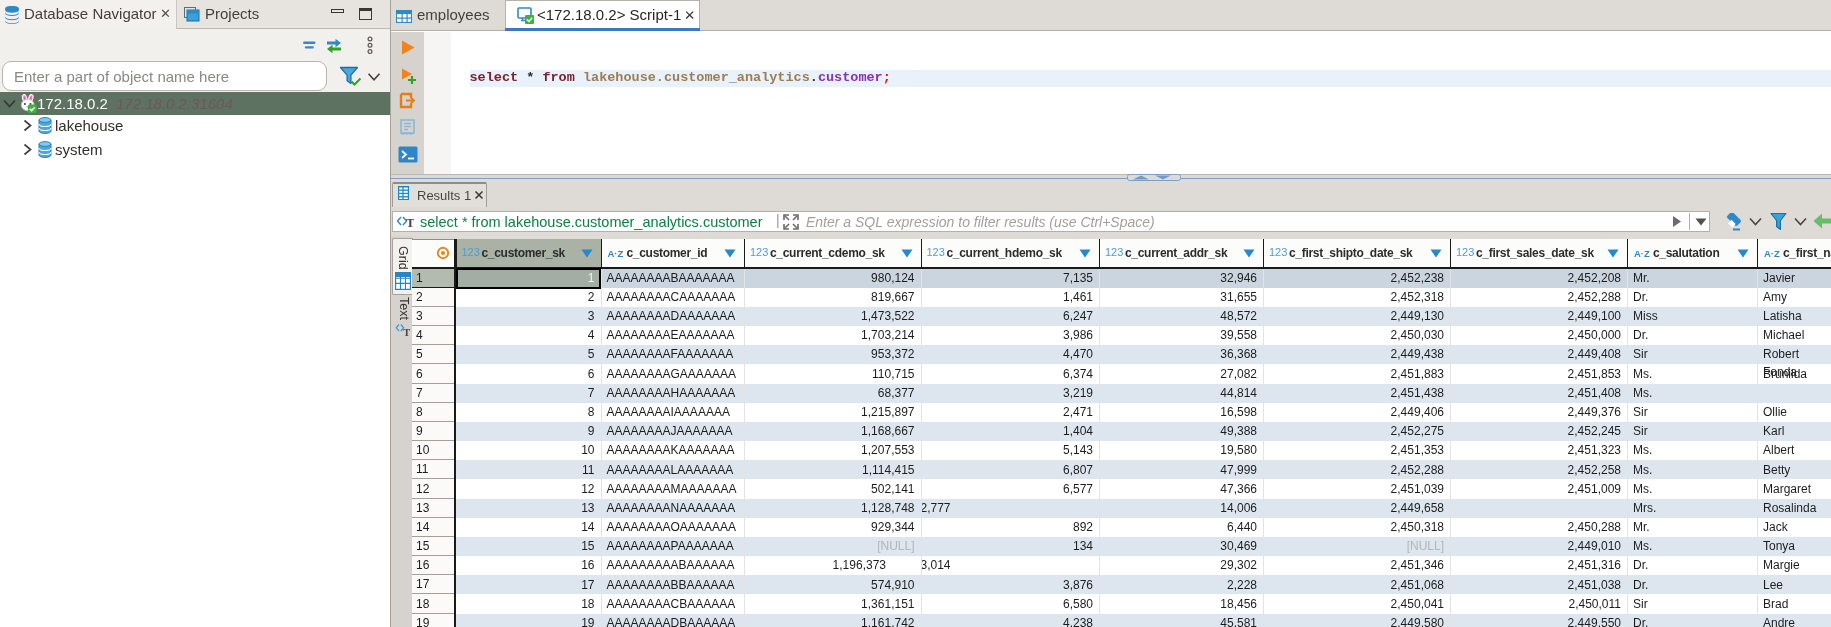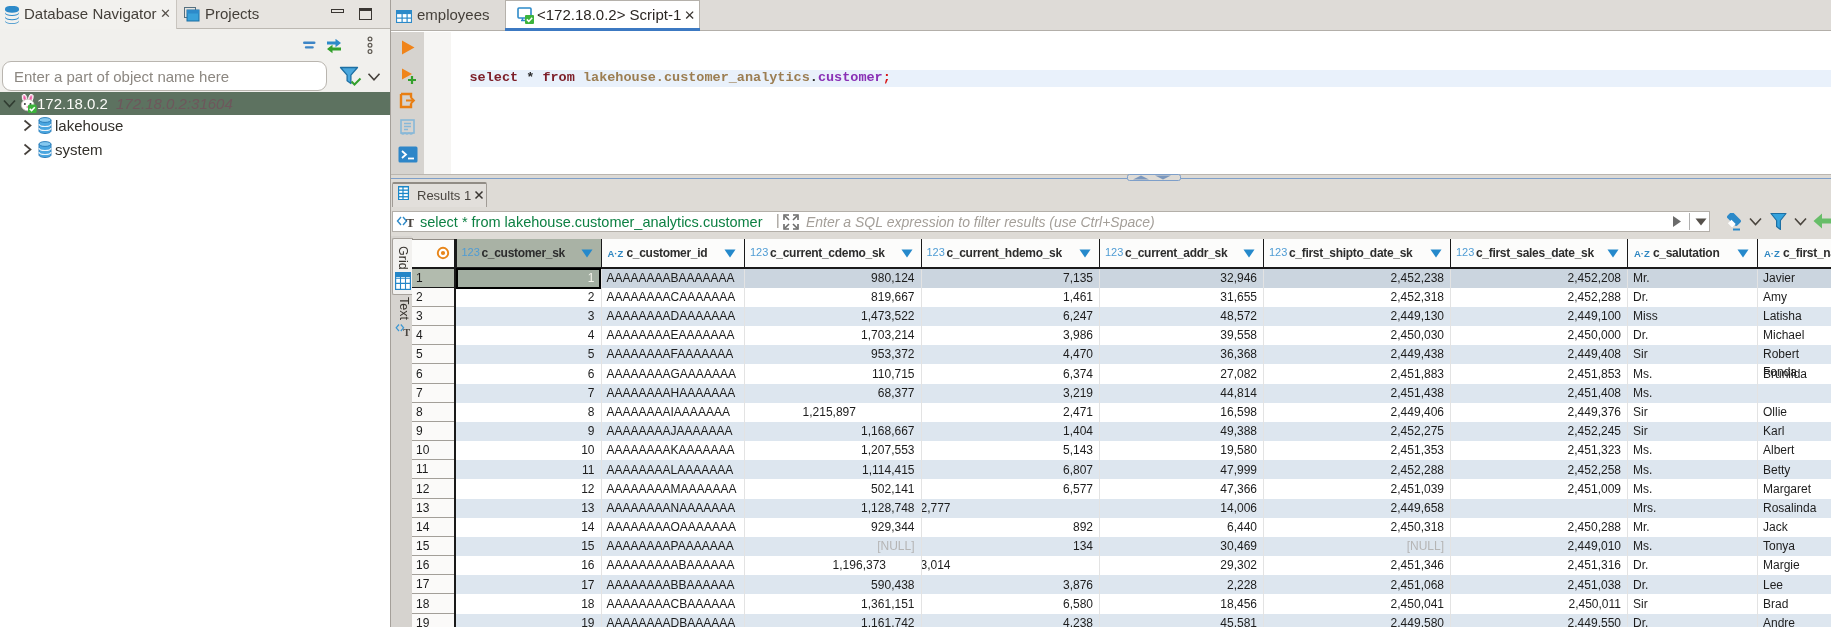--- a/index.html
+++ b/index.html
@@ -349,21 +349,21 @@
 <div class="abs" style="left:708.0px;top:385.82px;width:158.0px;font-size:12px;color:#1d1d1d;text-align:right">44,814</div>
 <div class="abs" style="left:872.0px;top:385.82px;width:181.0px;font-size:12px;color:#1d1d1d;text-align:right">2,451,438</div>
 <div class="abs" style="left:1059.0px;top:385.82px;width:171.0px;font-size:12px;color:#1d1d1d;text-align:right">2,451,408</div>
 <div class="abs" style="left:1242.0px;top:385.82px;font-size:12px;color:#1d1d1d">Ms.</div>
 <div class="abs" style="left:1372.0px;top:365px;font-size:12px;color:#1d1d1d">Fonda</div>
 <div class="abs" style="left:64.5px;top:402.69px;width:1375.5px;height:19.17px;background:#ffffff"></div>
 <div class="abs" style="left:21px;top:402.69px;width:41.5px;height:19.17px;background:#fbfaf9;border-bottom:1px solid #a39f99"></div>
 <div class="abs" style="left:25px;top:404.89px;font-size:12px;color:#1c1c1c">8</div>
 <div class="abs" style="left:64.5px;top:404.99px;width:139.0px;font-size:12px;color:#1d1d1d;text-align:right">8</div>
 <div class="abs" style="left:215.5px;top:404.99px;font-size:12px;color:#1d1d1d">AAAAAAAAIAAAAAAA</div>
-<div class="abs" style="left:353.0px;top:404.99px;width:170.5px;font-size:12px;color:#1d1d1d;text-align:center">1,215,897</div>
+<div class="abs" style="left:353.0px;top:404.99px;width:170.5px;font-size:12px;color:#1d1d1d;text-align:right">1,215,897</div>
 <div class="abs" style="left:529.5px;top:404.99px;width:172.5px;font-size:12px;color:#1d1d1d;text-align:right">2,471</div>
 <div class="abs" style="left:708.0px;top:404.99px;width:158.0px;font-size:12px;color:#1d1d1d;text-align:right">16,598</div>
 <div class="abs" style="left:872.0px;top:404.99px;width:181.0px;font-size:12px;color:#1d1d1d;text-align:right">2,449,406</div>
 <div class="abs" style="left:1059.0px;top:404.99px;width:171.0px;font-size:12px;color:#1d1d1d;text-align:right">2,449,376</div>
 <div class="abs" style="left:1242.0px;top:404.99px;font-size:12px;color:#1d1d1d">Sir</div>
 <div class="abs" style="left:1372.0px;top:404.99px;font-size:12px;color:#1d1d1d">Ollie</div>
 <div class="abs" style="left:64.5px;top:421.86px;width:1375.5px;height:19.17px;background:#dde6ef"></div>
 <div class="abs" style="left:21px;top:421.86px;width:41.5px;height:19.17px;background:#fbfaf9;border-bottom:1px solid #a39f99"></div>
 <div class="abs" style="left:25px;top:424.06px;font-size:12px;color:#1c1c1c">9</div>
 <div class="abs" style="left:64.5px;top:424.16px;width:139.0px;font-size:12px;color:#1d1d1d;text-align:right">9</div>
@@ -457,21 +457,21 @@
 <div class="abs" style="left:708.0px;top:558.35px;width:158.0px;font-size:12px;color:#1d1d1d;text-align:right">29,302</div>
 <div class="abs" style="left:872.0px;top:558.35px;width:181.0px;font-size:12px;color:#1d1d1d;text-align:right">2,451,346</div>
 <div class="abs" style="left:1059.0px;top:558.35px;width:171.0px;font-size:12px;color:#1d1d1d;text-align:right">2,451,316</div>
 <div class="abs" style="left:1242.0px;top:558.35px;font-size:12px;color:#1d1d1d">Dr.</div>
 <div class="abs" style="left:1372.0px;top:558.35px;font-size:12px;color:#1d1d1d">Margie</div>
 <div class="abs" style="left:64.5px;top:575.22px;width:1375.5px;height:19.17px;background:#dde6ef"></div>
 <div class="abs" style="left:21px;top:575.22px;width:41.5px;height:19.17px;background:#fbfaf9;border-bottom:1px solid #a39f99"></div>
 <div class="abs" style="left:25px;top:577.42px;font-size:12px;color:#1c1c1c">17</div>
 <div class="abs" style="left:64.5px;top:577.52px;width:139.0px;font-size:12px;color:#1d1d1d;text-align:right">17</div>
 <div class="abs" style="left:215.5px;top:577.52px;font-size:12px;color:#1d1d1d">AAAAAAAABBAAAAAA</div>
-<div class="abs" style="left:353.0px;top:577.52px;width:170.5px;font-size:12px;color:#1d1d1d;text-align:right">590,438</div>
+<div class="abs" style="left:353.0px;top:577.52px;width:170.5px;font-size:12px;color:#1d1d1d;text-align:right">574,910</div>
 <div class="abs" style="left:529.5px;top:577.52px;width:172.5px;font-size:12px;color:#1d1d1d;text-align:right">3,876</div>
 <div class="abs" style="left:708.0px;top:577.52px;width:158.0px;font-size:12px;color:#1d1d1d;text-align:right">2,228</div>
 <div class="abs" style="left:872.0px;top:577.52px;width:181.0px;font-size:12px;color:#1d1d1d;text-align:right">2,451,068</div>
 <div class="abs" style="left:1059.0px;top:577.52px;width:171.0px;font-size:12px;color:#1d1d1d;text-align:right">2,451,038</div>
 <div class="abs" style="left:1242.0px;top:577.52px;font-size:12px;color:#1d1d1d">Dr.</div>
 <div class="abs" style="left:1372.0px;top:577.52px;font-size:12px;color:#1d1d1d">Lee</div>
 <div class="abs" style="left:64.5px;top:594.39px;width:1375.5px;height:19.17px;background:#ffffff"></div>
 <div class="abs" style="left:21px;top:594.39px;width:41.5px;height:19.17px;background:#fbfaf9;border-bottom:1px solid #a39f99"></div>
 <div class="abs" style="left:25px;top:596.59px;font-size:12px;color:#1c1c1c">18</div>
 <div class="abs" style="left:64.5px;top:596.69px;width:139.0px;font-size:12px;color:#1d1d1d;text-align:right">18</div>

